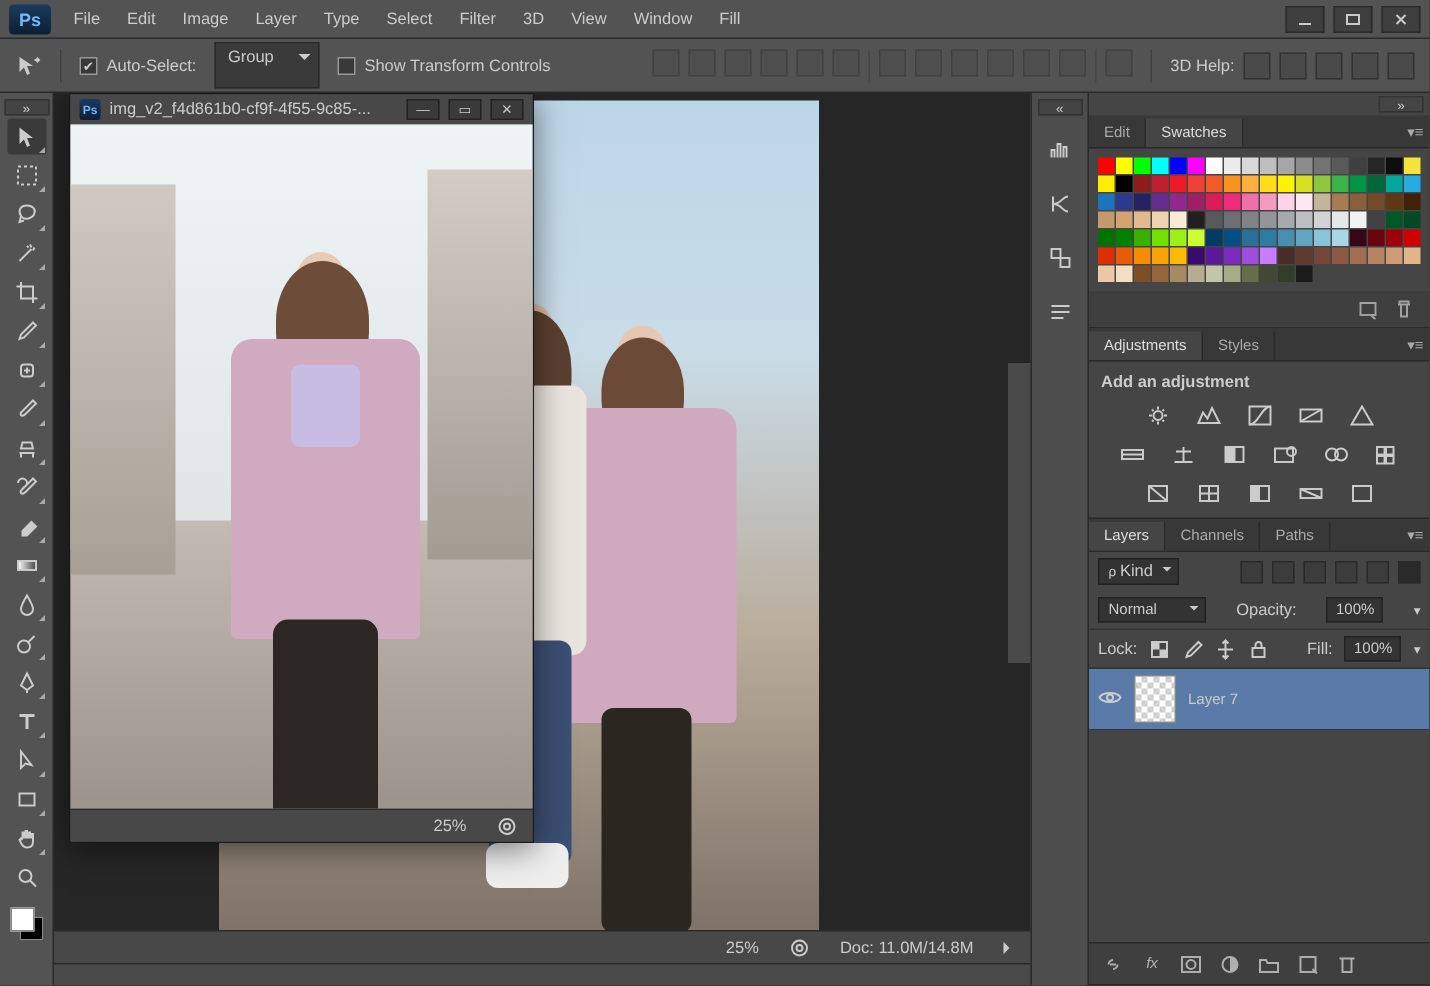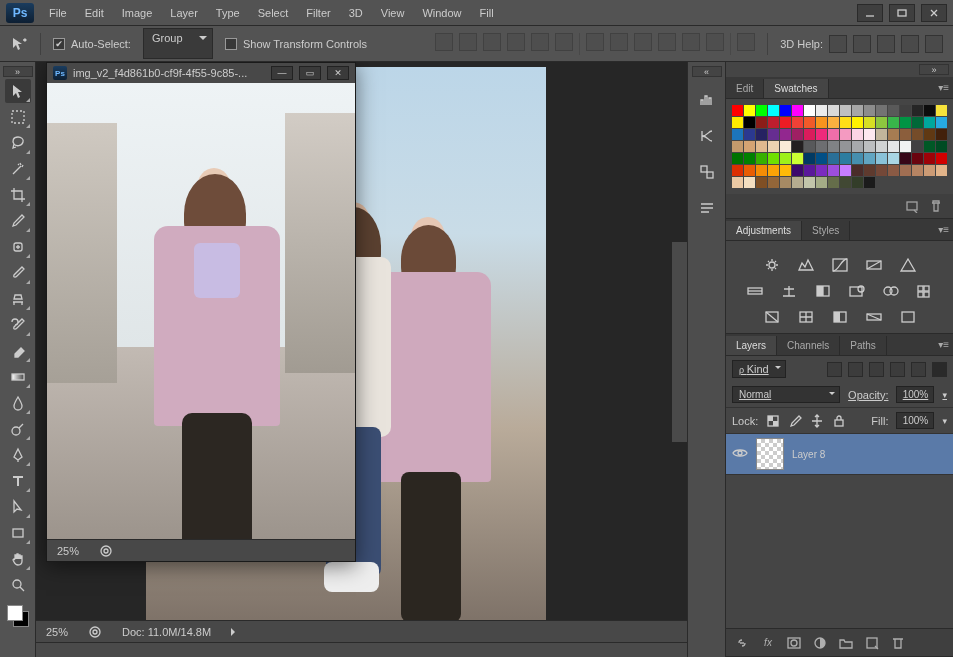--- a/index.html
+++ b/index.html
@@ -43,21 +43,21 @@
 .canvas-wrap { flex: 1; background: #262626; position: relative; overflow: hidden; }
 .docwin { position: absolute; background: #535353; border: 1px solid #1a1a1a; box-shadow: 0 4px 20px rgba(0,0,0,.5); display: flex; flex-direction: column; }
 .doctitle { height: 20px; background: #484848; display: flex; align-items: center; padding: 0 6px; gap: 6px; font-size: 10px; }
 .doctitle .mini { width: 14px; height: 14px; background: linear-gradient(#1a3c5e,#0d1f33); border-radius: 2px; color: #6fb8ff; font-size: 8px; display:flex;align-items:center;justify-content:center;font-weight:bold; }
 .doctitle .label { flex: 1; white-space: nowrap; overflow: hidden; text-overflow: ellipsis; }
 .doctitle .wbtn { width: 22px; height: 14px; background: #3a3a3a; border: 1px solid #222; display:flex;align-items:center;justify-content:center; font-size:9px; }
 .imgplace { flex: 1; background: linear-gradient(180deg,#e8eff3 0%, #d6dde1 45%, #bdb3b8 60%, #8c8480 100%); position: relative; overflow: hidden; }
 .person { position:absolute; border-radius: 40% 40% 0 0 / 20% 20% 0 0; }
 .head { width: 34px; height: 40px; border-radius: 50%; position:absolute; }
 .coat { position:absolute; border-radius: 14px 14px 4px 4px; }
-.statusb { height: 22px; background: #484848; border-top: 1px solid #2a2a2a; display: flex; align-items: center; padding: 0 10px; gap: 20px; font-size: 10px; }
+.statusb { height: 22px; background: #484848; border-top: 1px solid #2a2a2a; display: flex; align-items: center; padding: 0 10px; gap: 20px; font-size: 10px; justify-content: flex-end; }
 .statusb .trig { border: 4px solid transparent; border-left-color: #ccc; }
 .statusb .doc { flex-shrink: 0; }
 .hstrip { height: 15px; background: #4a4a4a; border-top: 1px solid #2a2a2a; }
 
 
 .dockstrip { width: 38px; background: #4d4d4d; border-left: 1px solid #2a2a2a; display: flex; flex-direction: column; align-items: center; padding-top: 4px; gap: 10px; }
 .dockstrip .expander { width: 30px; }
 .dib { width: 26px; height: 26px; display:flex;align-items:center;justify-content:center; }
 .dib svg { width:18px; height:18px; }
 
@@ -71,21 +71,21 @@
 .colorgrid { padding: 6px; display: flex; flex-wrap: wrap; gap: 1px; }
 .cg { width: 11px; height: 11px; }
 .panel-footer { height: 24px; background: #3f3f3f; display: flex; align-items: center; justify-content: flex-end; gap: 10px; padding-right: 10px; }
 .pficon { width: 14px; height: 14px; opacity: .7; }
 .adj-body { padding: 8px; }
 .adj-rows { display:flex; flex-direction:column; gap:10px; align-items:center; margin-top: 8px; }
 .adj-row { display:flex; gap: 14px; }
 .adj-row .ai { width: 20px; height: 16px; display:flex;align-items:center;justify-content:center; }
 .adj-row svg { width: 20px; height: 16px; }
 
-.layers-opts { padding: 4px 6px; display:flex; align-items:center; gap:8px;text-decoration:underline; }
+.layers-opts { padding: 4px 6px; display:flex; align-items:center; gap:20px; }
 .smallsel { background: #333; border: 1px solid #222; padding: 2px 16px 2px 6px; position:relative; font-size:10px; }
 .smallsel::after { content:""; position:absolute; right:4px; top:5px; border:3px solid transparent; border-top-color:#ccc; }
 .valbox { background:#333; border:1px solid #222; padding:2px 4px; font-size:10px; width:38px; text-align:center; }
 .filtericons { display:flex; gap:6px; margin-left:auto; }
 .filtericons .ib { width:15px; height:15px; background:#3c3c3c; border:1px solid #2a2a2a; }
 .lockrow { padding: 4px 6px; display:flex; align-items:center; gap:8px; border-top:1px solid #333; border-bottom:1px solid #333; }
 .layer { display:flex; align-items:center; padding:4px 6px; gap:8px; border-bottom: 1px solid #333; }
 .layer.sel { background:#5a7aa8; }
 .layer .eye { width:16px; }
 .layer .thumb { width: 28px; height: 32px; border:1px solid #888; background: #fff; background-image:
@@ -551,20 +551,21 @@
         </div>
       </div>
 
       <div class="panel">
         <div class="tabs">
           <div class="tab active">Adjustments</div>
           <div class="tab">Styles</div>
           <div class="tab-menu">▾≡</div>
         </div>
         <div class="adj-body">
+          <div style="font-weight:bold">Add an adjustment</div>
           <div class="adj-rows">
             <div class="adj-row">
               <div class="ai">
                   <svg viewBox="0 0 20 16">
                     <circle cx="10" cy="8" r="3"></circle>
                     <path d="M10 2 L10 4 M10 12 L10 14 M4 8 L6 8 M14 8 L16 8 M6 4 L7 5 M13 11 L14 12 M6 12 L7 11 M13 5 L14 4"></path>
                   </svg>
                 </div>
               <div class="ai">
                   <svg viewBox="0 0 20 16">
@@ -710,21 +711,21 @@
           <span style="font-size:9px">▾</span>
         </div>
 
         <div id="layerlist" style="flex:1;overflow:auto">
             <div class="layer sel">
               <div class="eye"><svg width="16" height="12" viewBox="0 0 16 12">
                   <path d="M1 6 C3 2 13 2 15 6 C13 10 3 10 1 6 Z"></path>
                   <circle cx="8" cy="6" r="2"></circle>
                 </svg></div>
               <div class="thumb "></div>
-              <div class="nm">Layer 8</div>
+              <div class="nm">Layer 7</div>
             </div>
           </div>
 
         <div class="layeractions">
           <div class="ib">
               <svg viewBox="0 0 16 16">
                 <path d="M5 8 A3 3 0 0 1 8 5 M11 8 A3 3 0 0 1 8 11 M6 8 L10 8"></path>
               </svg>
             </div>
           <div class="ib">

